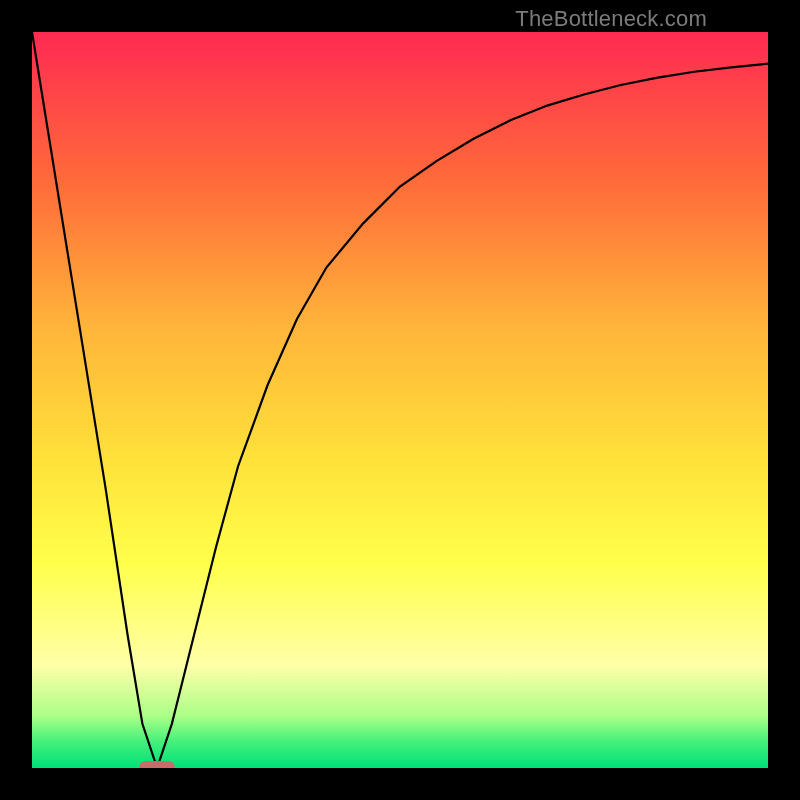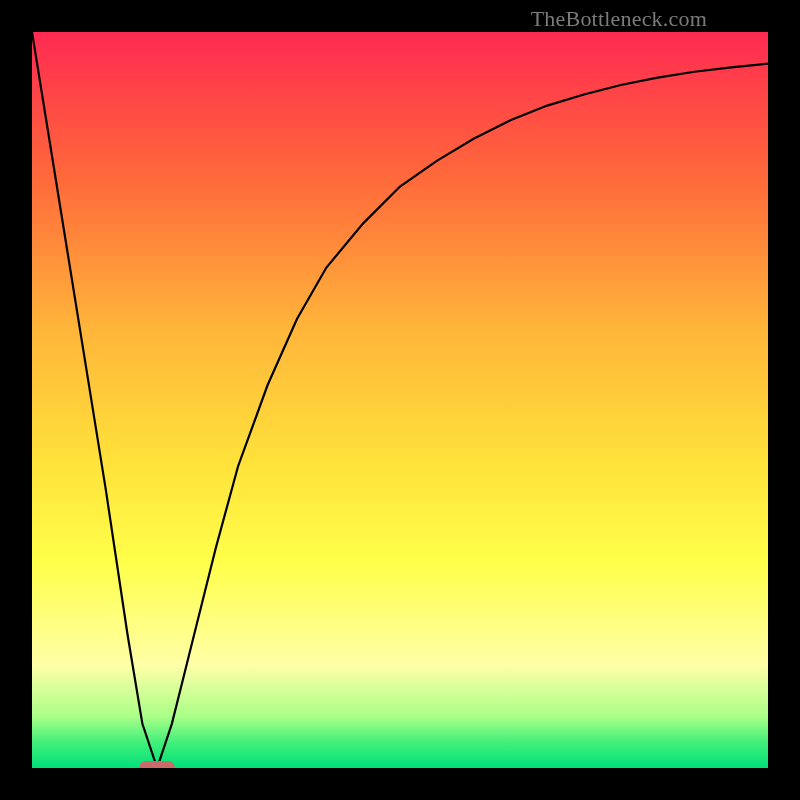--- a/index.html
+++ b/index.html
@@ -10,21 +10,20 @@
     position: relative;
     font-family: Arial, sans-serif;
   }
   .frame {
     position: absolute;
     top: 0;
     left: 0;
     width: 741px;
     height: 800px;
     background: #000;
-    font-family: Liberation Serif, serif;
   }
   .plot-area {
     position: absolute;
     top: 32px;
     left: 32px;
     width: 736px;
     height: 736px;
     overflow: hidden;
   }
   .gradient-bg {

